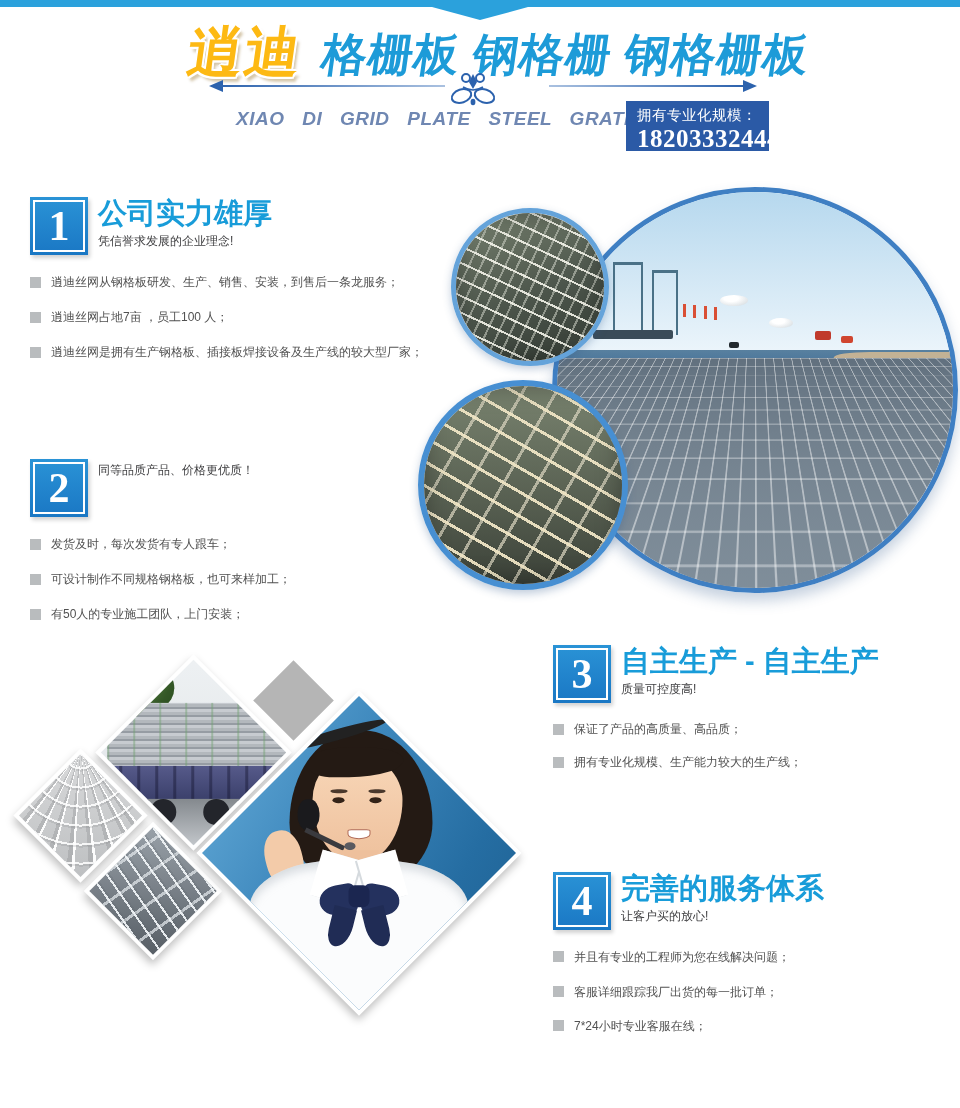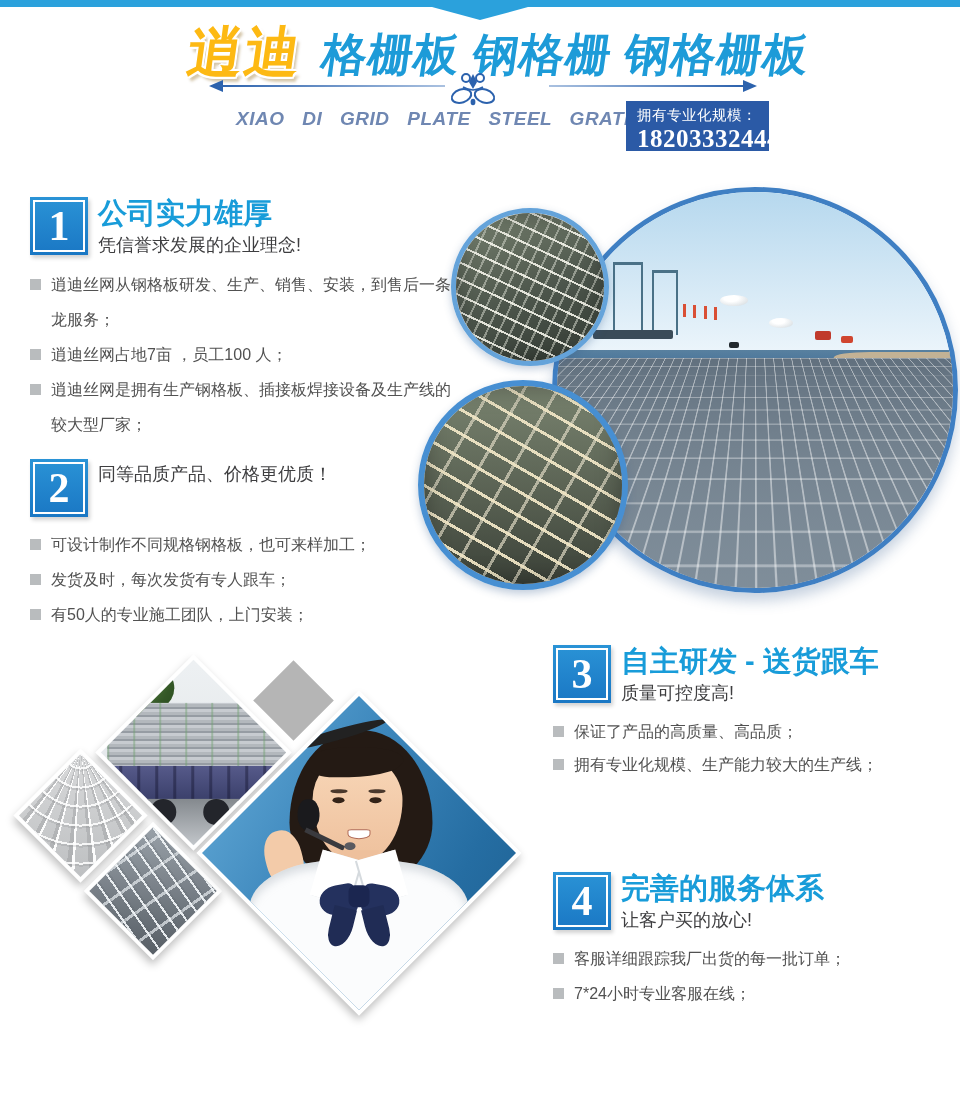--- a/index.html
+++ b/index.html
@@ -42,22 +42,22 @@
   .sec-head{display:flex;align-items:flex-start;}
   .numbox{width:58px;height:58px;background:linear-gradient(180deg,#2a93d6,#1a77c4);
     position:relative;flex:0 0 auto;box-shadow:2px 3px 4px rgba(0,0,0,.18);}
   .numbox::after{content:'';position:absolute;left:3px;top:3px;right:3px;bottom:3px;
     border:2px solid #fff;}
   .numbox .num{position:absolute;left:0;top:0;width:100%;height:100%;display:flex;
     align-items:center;justify-content:center;color:#fff;font-size:42px;font-weight:bold;
     font-family:"Liberation Serif","DejaVu Serif",serif;}
   .sec-titles{margin-left:10px;padding-top:0px;}
   .sec-title{font-size:29px;font-weight:bold;color:#189cd9;line-height:33px;white-space:nowrap;}
-  .sec-sub{font-size:18px;color:#3e3e40;margin-top:3px;white-space:nowrap;}
-  ul.bullets{list-style:none;margin:10px 0 0 0;padding:0;font-size:16px;color:#515151;}
+  .sec-sub{font-size:12px;color:#3e3e40;margin-top:3px;white-space:nowrap;}
+  ul.bullets{list-style:none;margin:10px 0 0 0;padding:0;font-size:12px;color:#515151;}
   ul.bullets li{position:relative;padding-left:21px;line-height:35px;}
   .s34 ul.bullets li{line-height:33px;}
   ul.bullets .sq{position:absolute;left:0;top:12px;width:11px;height:11px;background:#b9bcbe;}
   .s34 ul.bullets .sq{top:11px;}
 
   #sec1{left:30px;top:197px;width:424px;}
   #sec2{left:30px;top:459px;width:430px;}
   #sec3{left:553px;top:645px;width:402px;}
   #sec4{left:553px;top:872px;width:402px;}
   #sec4 ul.bullets li{line-height:34.5px;}
@@ -269,22 +269,22 @@
   <div class="section" id="sec2">
     <div class="sec-head">
       <div class="numbox">
         <span class="num">2</span>
       </div>
       <div class="sec-titles">
         <div class="sec-sub">同等品质产品、价格更优质！</div>
       </div>
     </div>
     <ul class="bullets">
+      <li><span class="sq"></span><span>发货及时，每次发货有专人跟车；</span></li>
       <li><span class="sq"></span><span>可设计制作不同规格钢格板，也可来样加工；</span></li>
-      <li><span class="sq"></span><span>发货及时，每次发货有专人跟车；</span></li>
       <li><span class="sq"></span><span>有50人的专业施工团队，上门安装；</span></li>
     </ul>
   </div>
 
   <div class="dia" id="dia-truck">
     <div class="ph">
         <div class="inner">
       <div class="el trk-bg"></div>
       <div class="el trk-trees"></div>
       <div class="el trk-stack"></div>
@@ -343,40 +343,40 @@
     </div>
       </div>
   </div>
 
   <div class="section s34" id="sec3">
     <div class="sec-head">
       <div class="numbox">
         <span class="num">3</span>
       </div>
       <div class="sec-titles">
-        <div class="sec-title">自主研发 - 送货跟车</div>
+        <div class="sec-title">自主生产 - 自主生产</div>
         <div class="sec-sub">质量可控度高!</div>
       </div>
     </div>
     <ul class="bullets">
       <li><span class="sq"></span><span>保证了产品的高质量、高品质；</span></li>
       <li><span class="sq"></span><span>拥有专业化规模、生产能力较大的生产线；</span></li>
     </ul>
   </div>
 
   <div class="section s34" id="sec4">
     <div class="sec-head">
       <div class="numbox">
         <span class="num">4</span>
       </div>
       <div class="sec-titles">
         <div class="sec-title">完善的服务体系</div>
         <div class="sec-sub">让客户买的放心!</div>
       </div>
     </div>
     <ul class="bullets">
-      <li><span class="sq"></span></li>
+      <li><span class="sq"></span><span>并且有专业的工程师为您在线解决问题；</span></li>
       <li><span class="sq"></span><span>客服详细跟踪我厂出货的每一批订单；</span></li>
       <li><span class="sq"></span><span>7*24小时专业客服在线；</span></li>
     </ul>
   </div>
 
 </div>
 
 </body></html>

